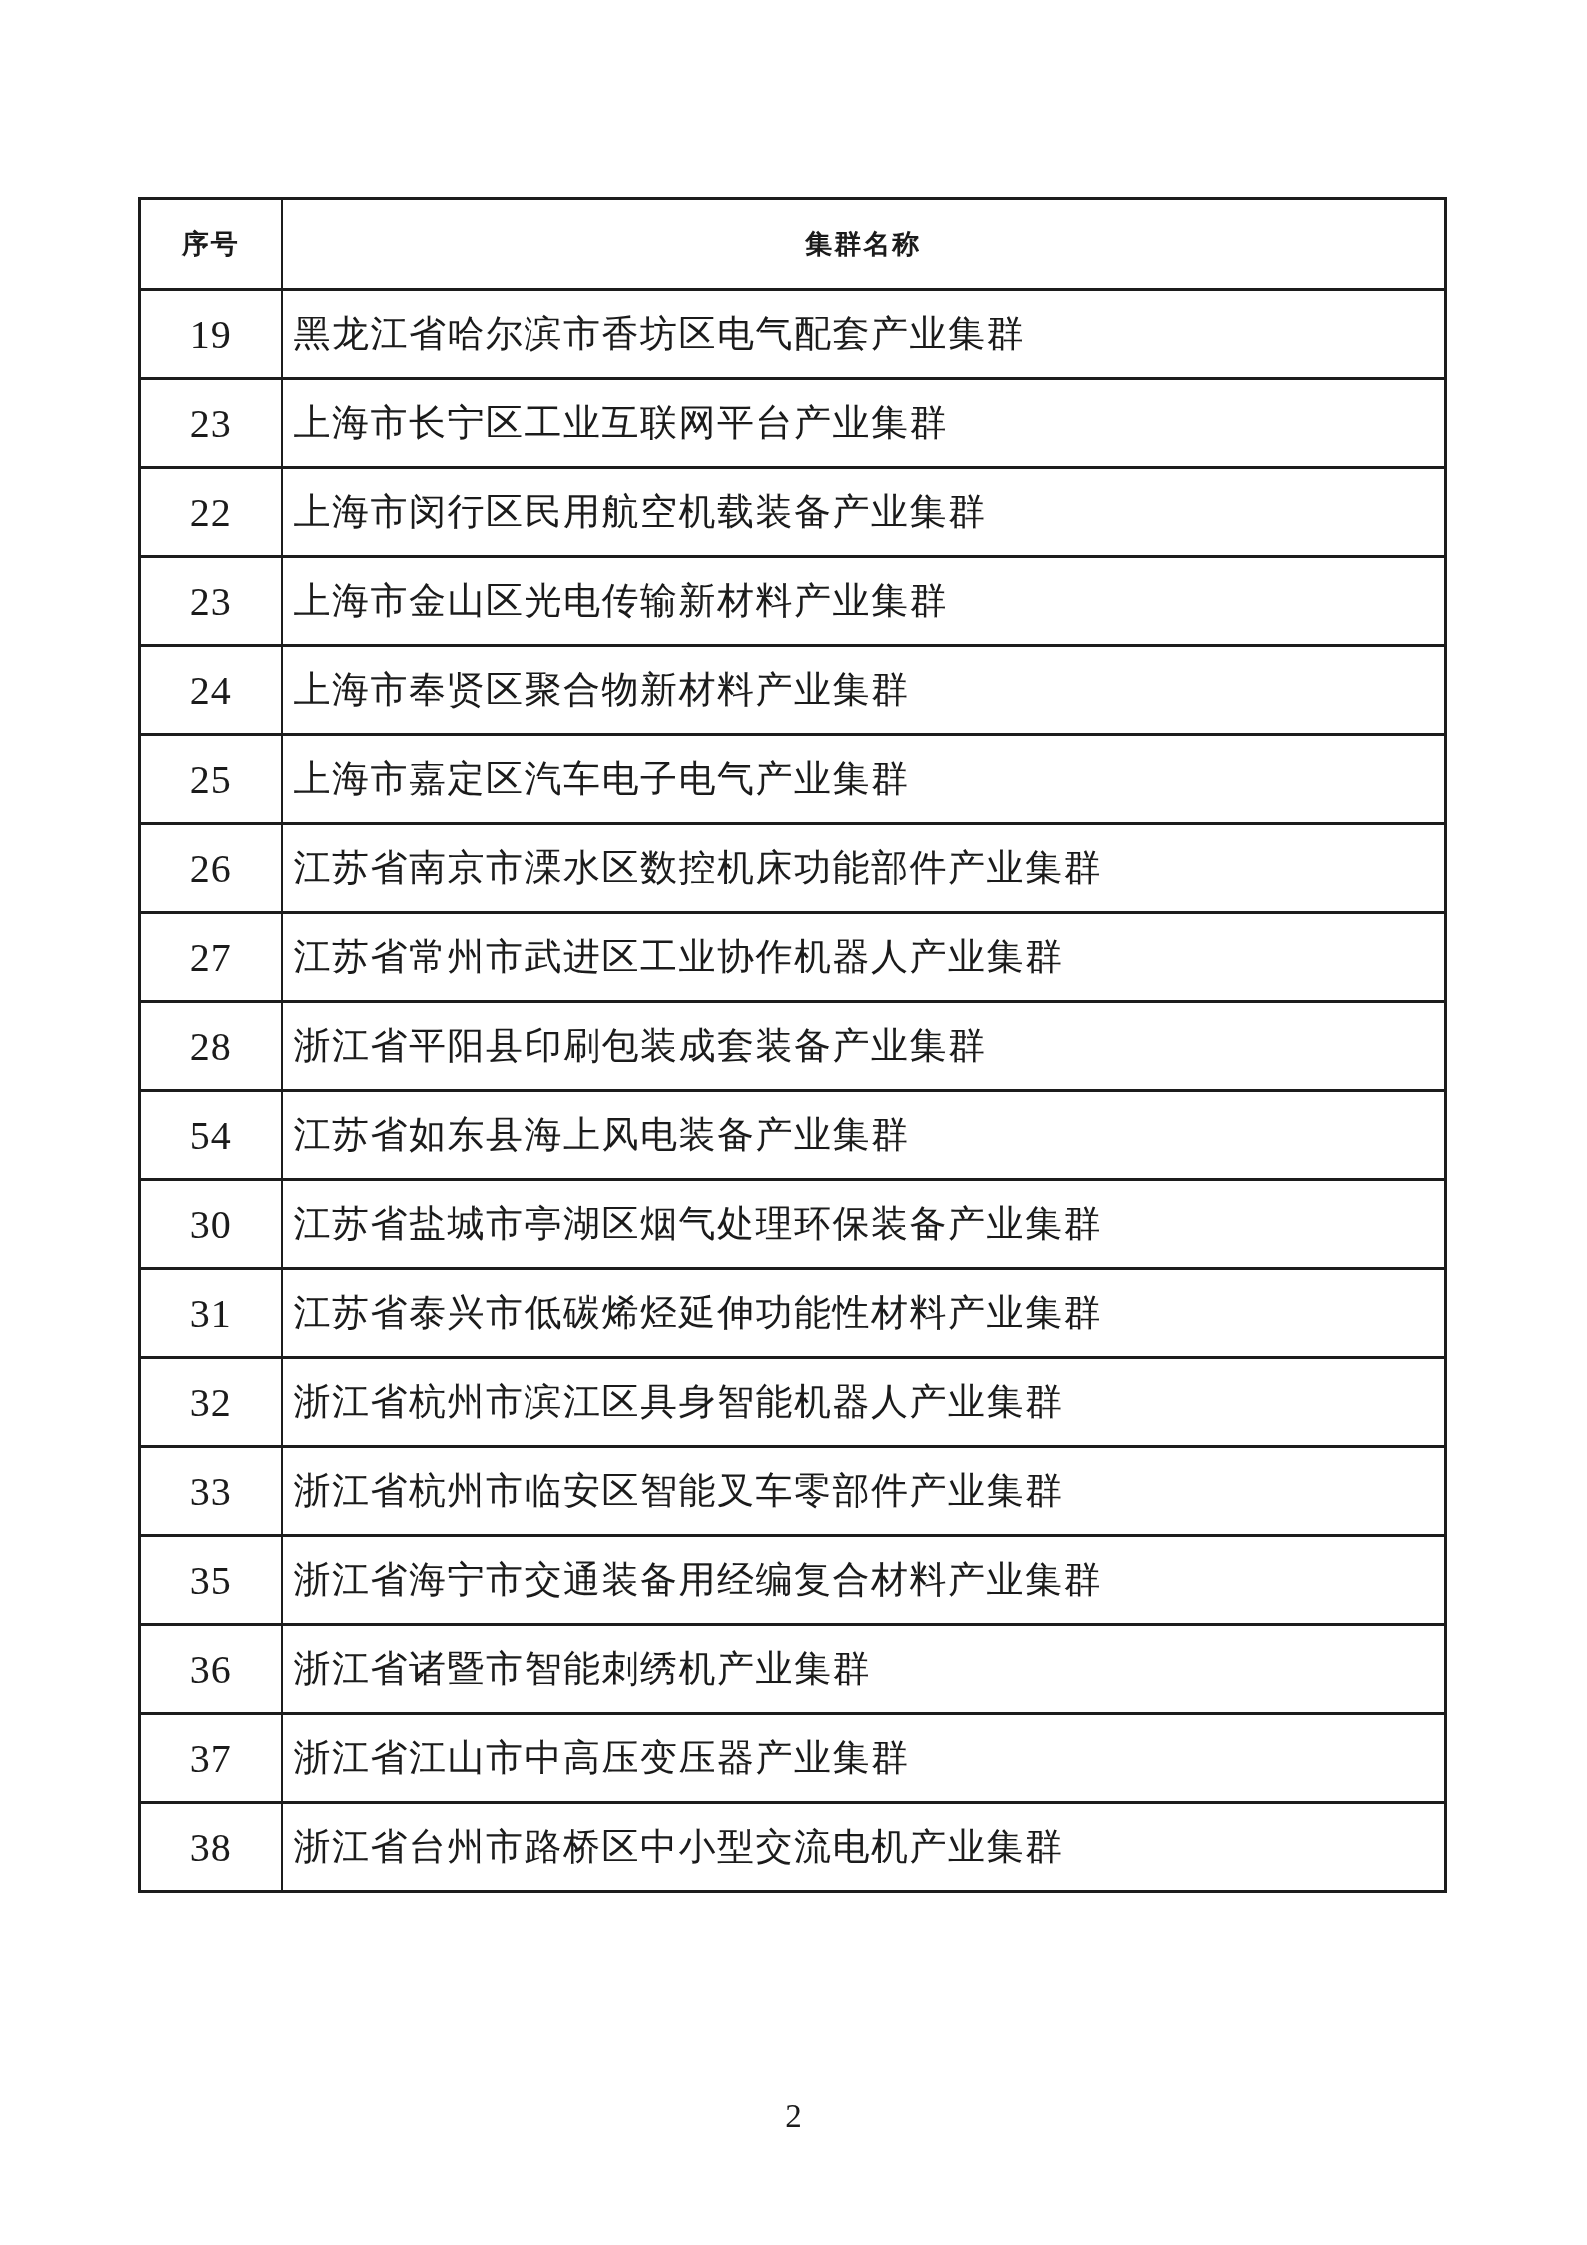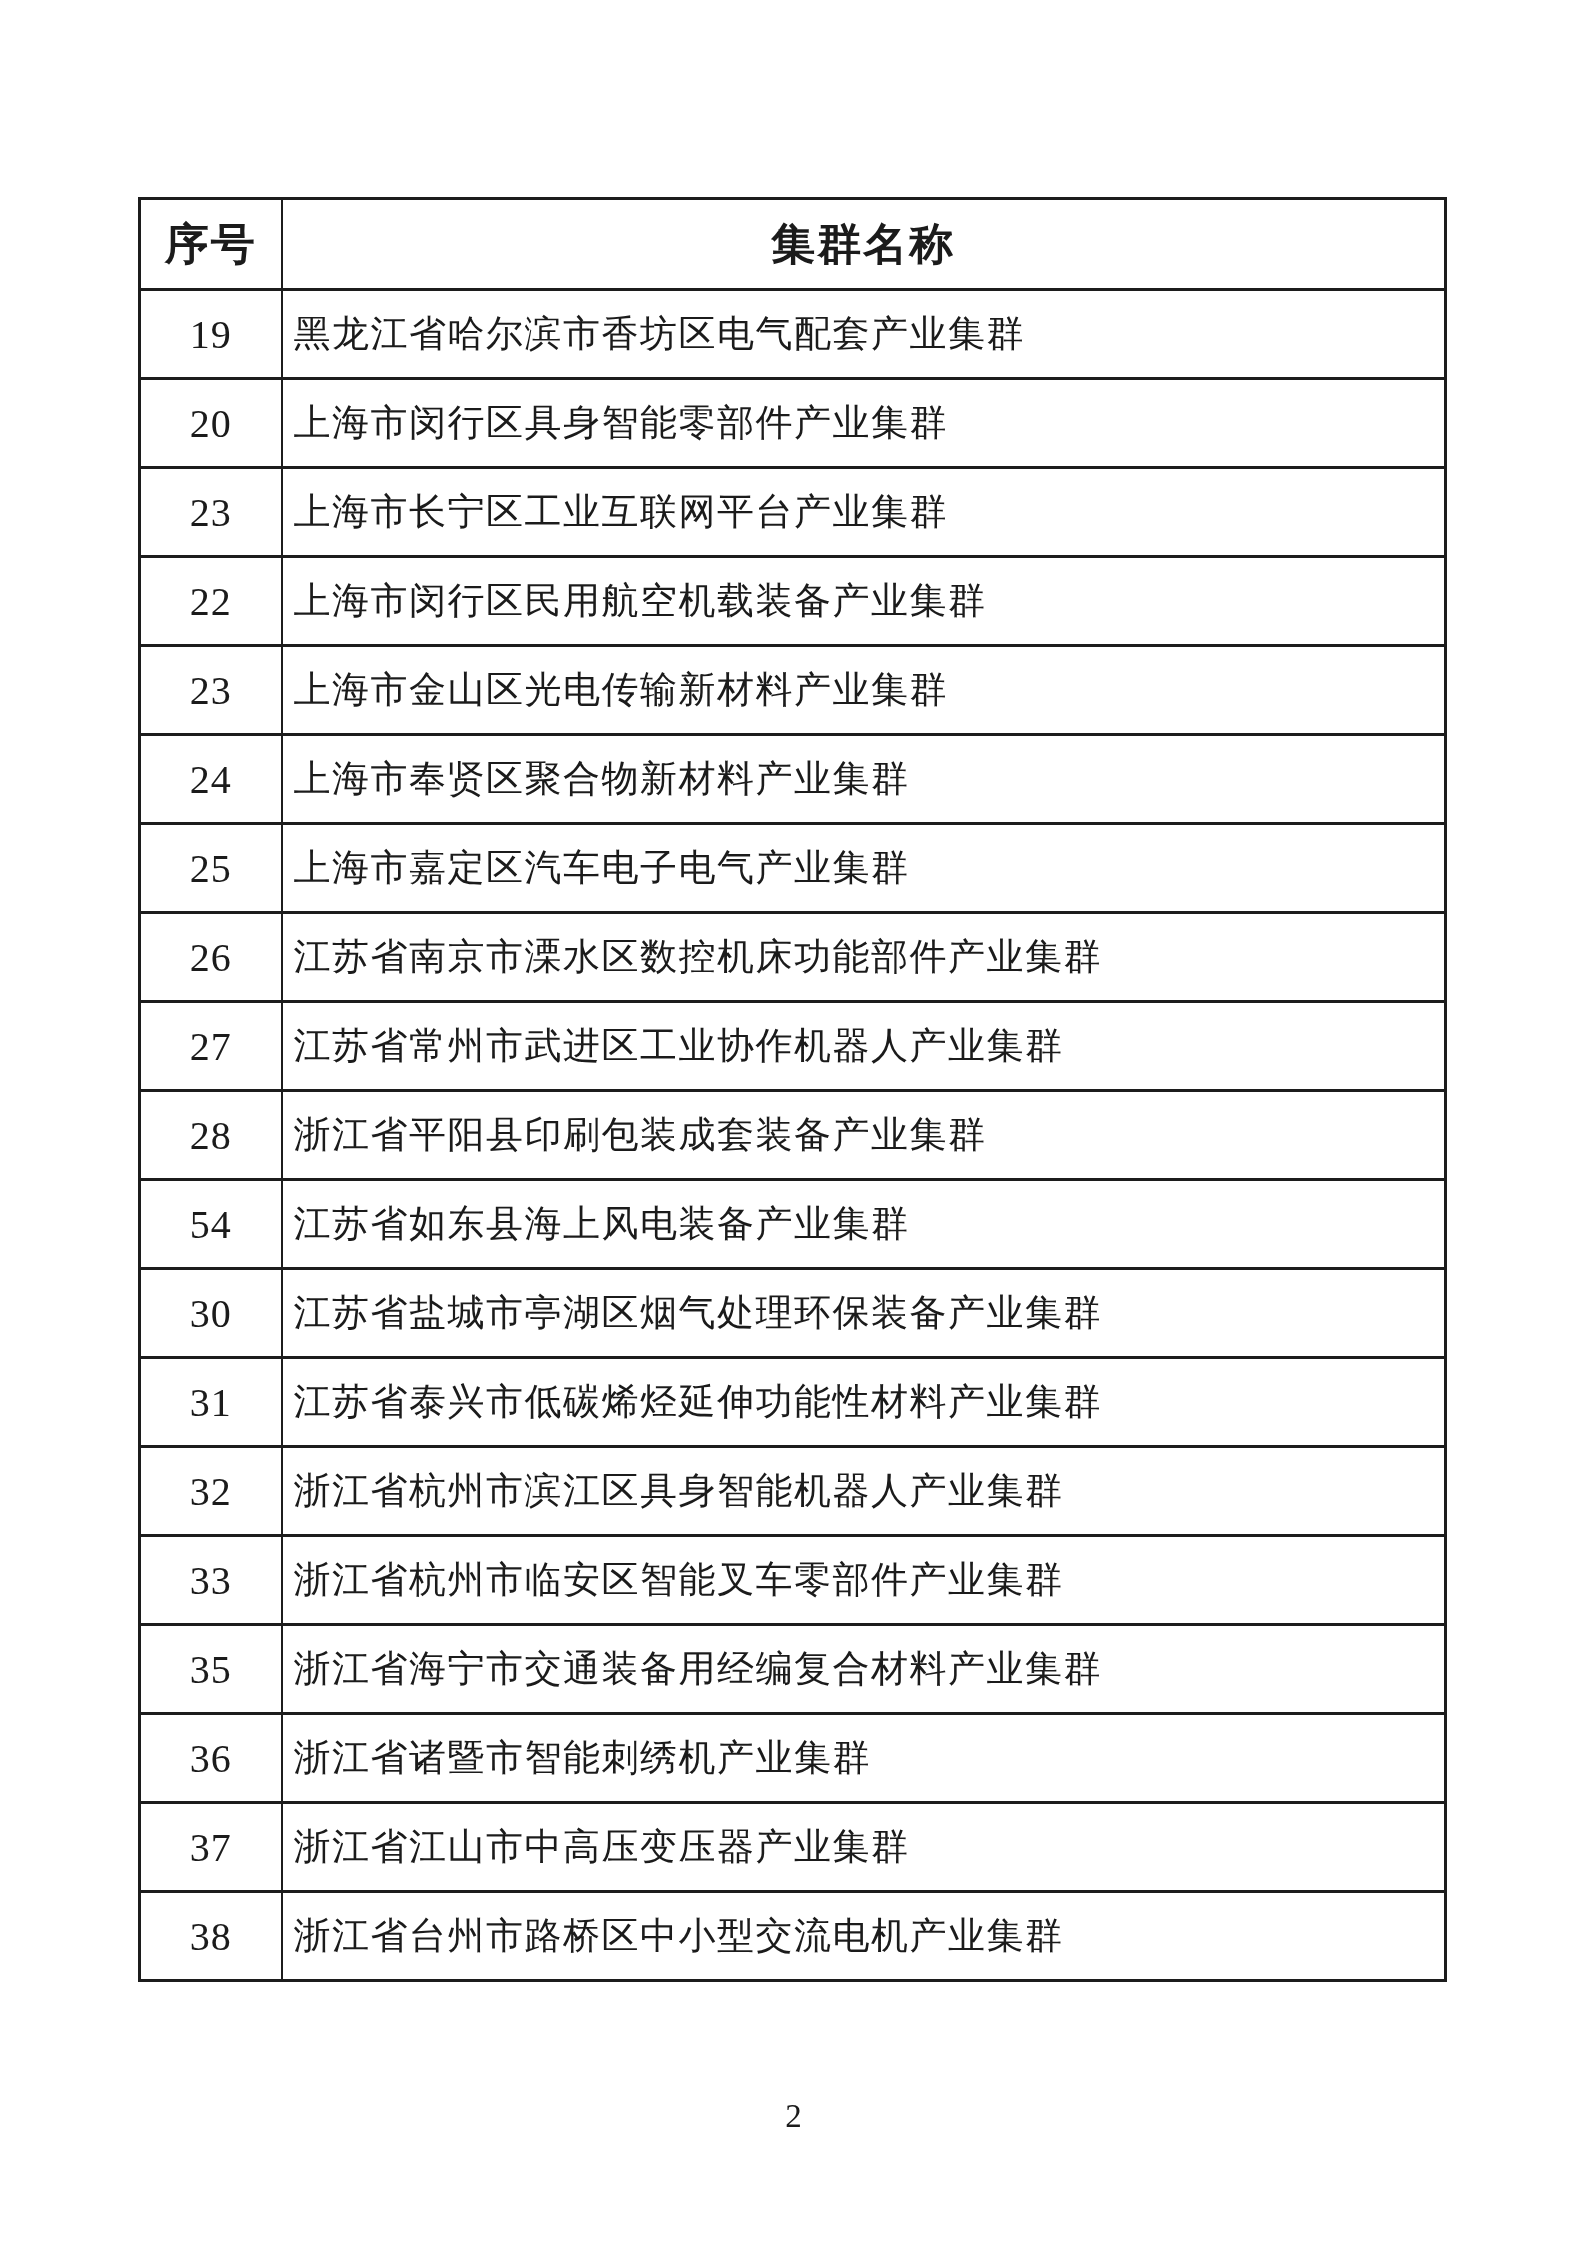--- a/index.html
+++ b/index.html
@@ -33,21 +33,21 @@
     border-top: 3px solid #1c1c1c;
     border-bottom: 3px solid #1c1c1c;
     padding: 0;
     vertical-align: middle;
     overflow: hidden;
     white-space: nowrap;
   }
   .doc-table thead tr { height: 91px; }
   .doc-table tbody tr { height: 89px; }
   .doc-table th {
-    font-size: 44px;
+    font-size: 27px;
     font-weight: 600;
     letter-spacing: 2px;
     text-align: center;
   }
   .doc-table td.num {
     font-size: 40px;
     text-align: center;
     letter-spacing: 1px;
   }
   .doc-table td.name {
@@ -81,24 +81,20 @@
         <th>序号</th>
         <th>集群名称</th>
       </tr>
     </thead>
     <tbody>
   <tr>
     <td class="num">19</td>
     <td class="name">黑龙江省哈尔滨市香坊区电气配套产业集群</td>
   </tr>
 
-  <tr>
-    <td class="num">20</td>
-    <td class="name">上海市闵行区具身智能零部件产业集群</td>
-  </tr>
 
   <tr>
     <td class="num">23</td>
     <td class="name">上海市长宁区工业互联网平台产业集群</td>
   </tr>
 
   <tr>
     <td class="num">22</td>
     <td class="name">上海市闵行区民用航空机载装备产业集群</td>
   </tr>

